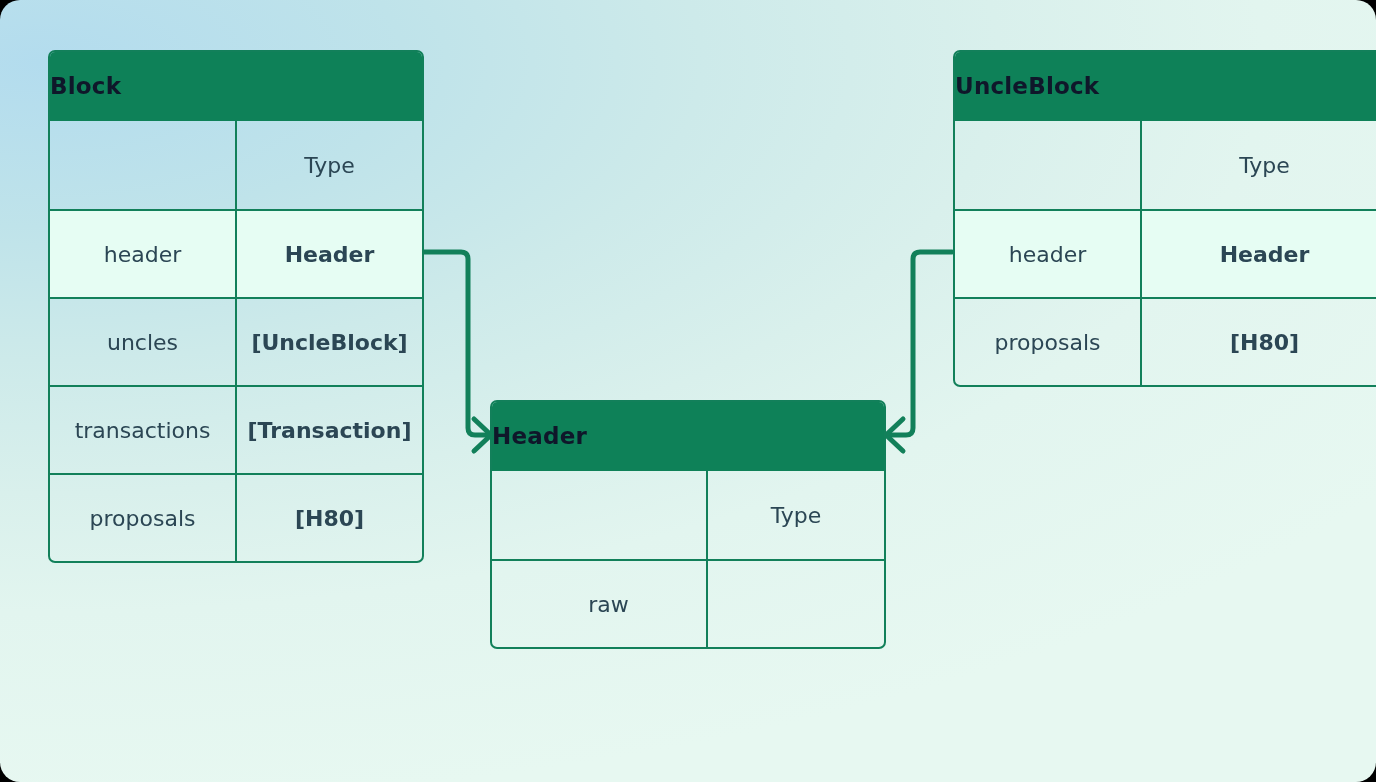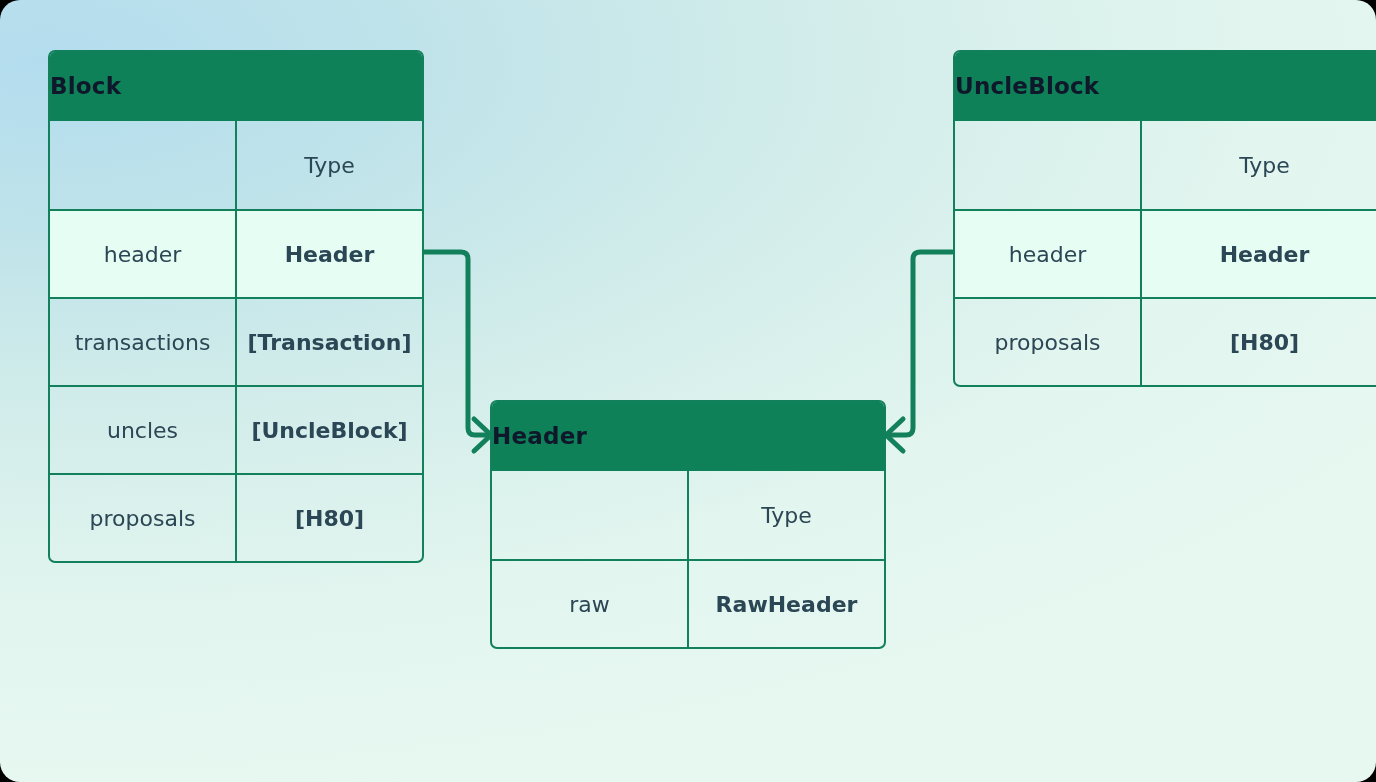--- a/index.html
+++ b/index.html
@@ -69,21 +69,21 @@
   #ent-block       { left: 48px;  top: 50px;  width: 376px; }
   #ent-block .cell.name { width: 187px; }
 
   
   #ent-uncleblock  { left: 953px; top: 50px;  width: 436px; }
   #ent-uncleblock .cell.name { width: 187px; }
 
   
   #ent-header      { left: 490px; top: 400px; width: 396px; }
   #ent-header .ent-row { height: 88px; }
-  #ent-header .cell.name { width: 197px; }
+  #ent-header .cell.name { width: 197px; margin-left: 19px; }
 
   
   #connectors {
     position: absolute;
     left: 0; top: 0;
     width: 1376px;
     height: 782px;
     pointer-events: none;
   }
 </style>
@@ -111,26 +111,26 @@
     <div class="ent-row first">
       <div class="cell name"></div>
       <div class="cell type plain">Type</div>
     </div>
 
     <div class="ent-row highlight">
       <div class="cell name">header</div>
       <div class="cell type">Header</div>
     </div>
     <div class="ent-row">
+      <div class="cell name">uncles</div>
+      <div class="cell type">[UncleBlock]</div>
+    </div>
+    <div class="ent-row">
       <div class="cell name">transactions</div>
       <div class="cell type">[Transaction]</div>
-    </div>
-    <div class="ent-row">
-      <div class="cell name">uncles</div>
-      <div class="cell type">[UncleBlock]</div>
     </div>
     <div class="ent-row">
       <div class="cell name">proposals</div>
       <div class="cell type">[H80]</div>
     </div>
   </div>
 
   <div class="entity" id="ent-uncleblock">
     <div class="entity-title">UncleBlock</div>
 
@@ -152,17 +152,16 @@
   <div class="entity" id="ent-header">
     <div class="entity-title">Header</div>
 
     <div class="ent-row first">
       <div class="cell name"></div>
       <div class="cell type plain">Type</div>
     </div>
 
     <div class="ent-row">
       <div class="cell name">raw</div>
-      <div class="cell type">RawHeader</div>
     </div>
   </div>
 
 </div>
 
 </body></html>

